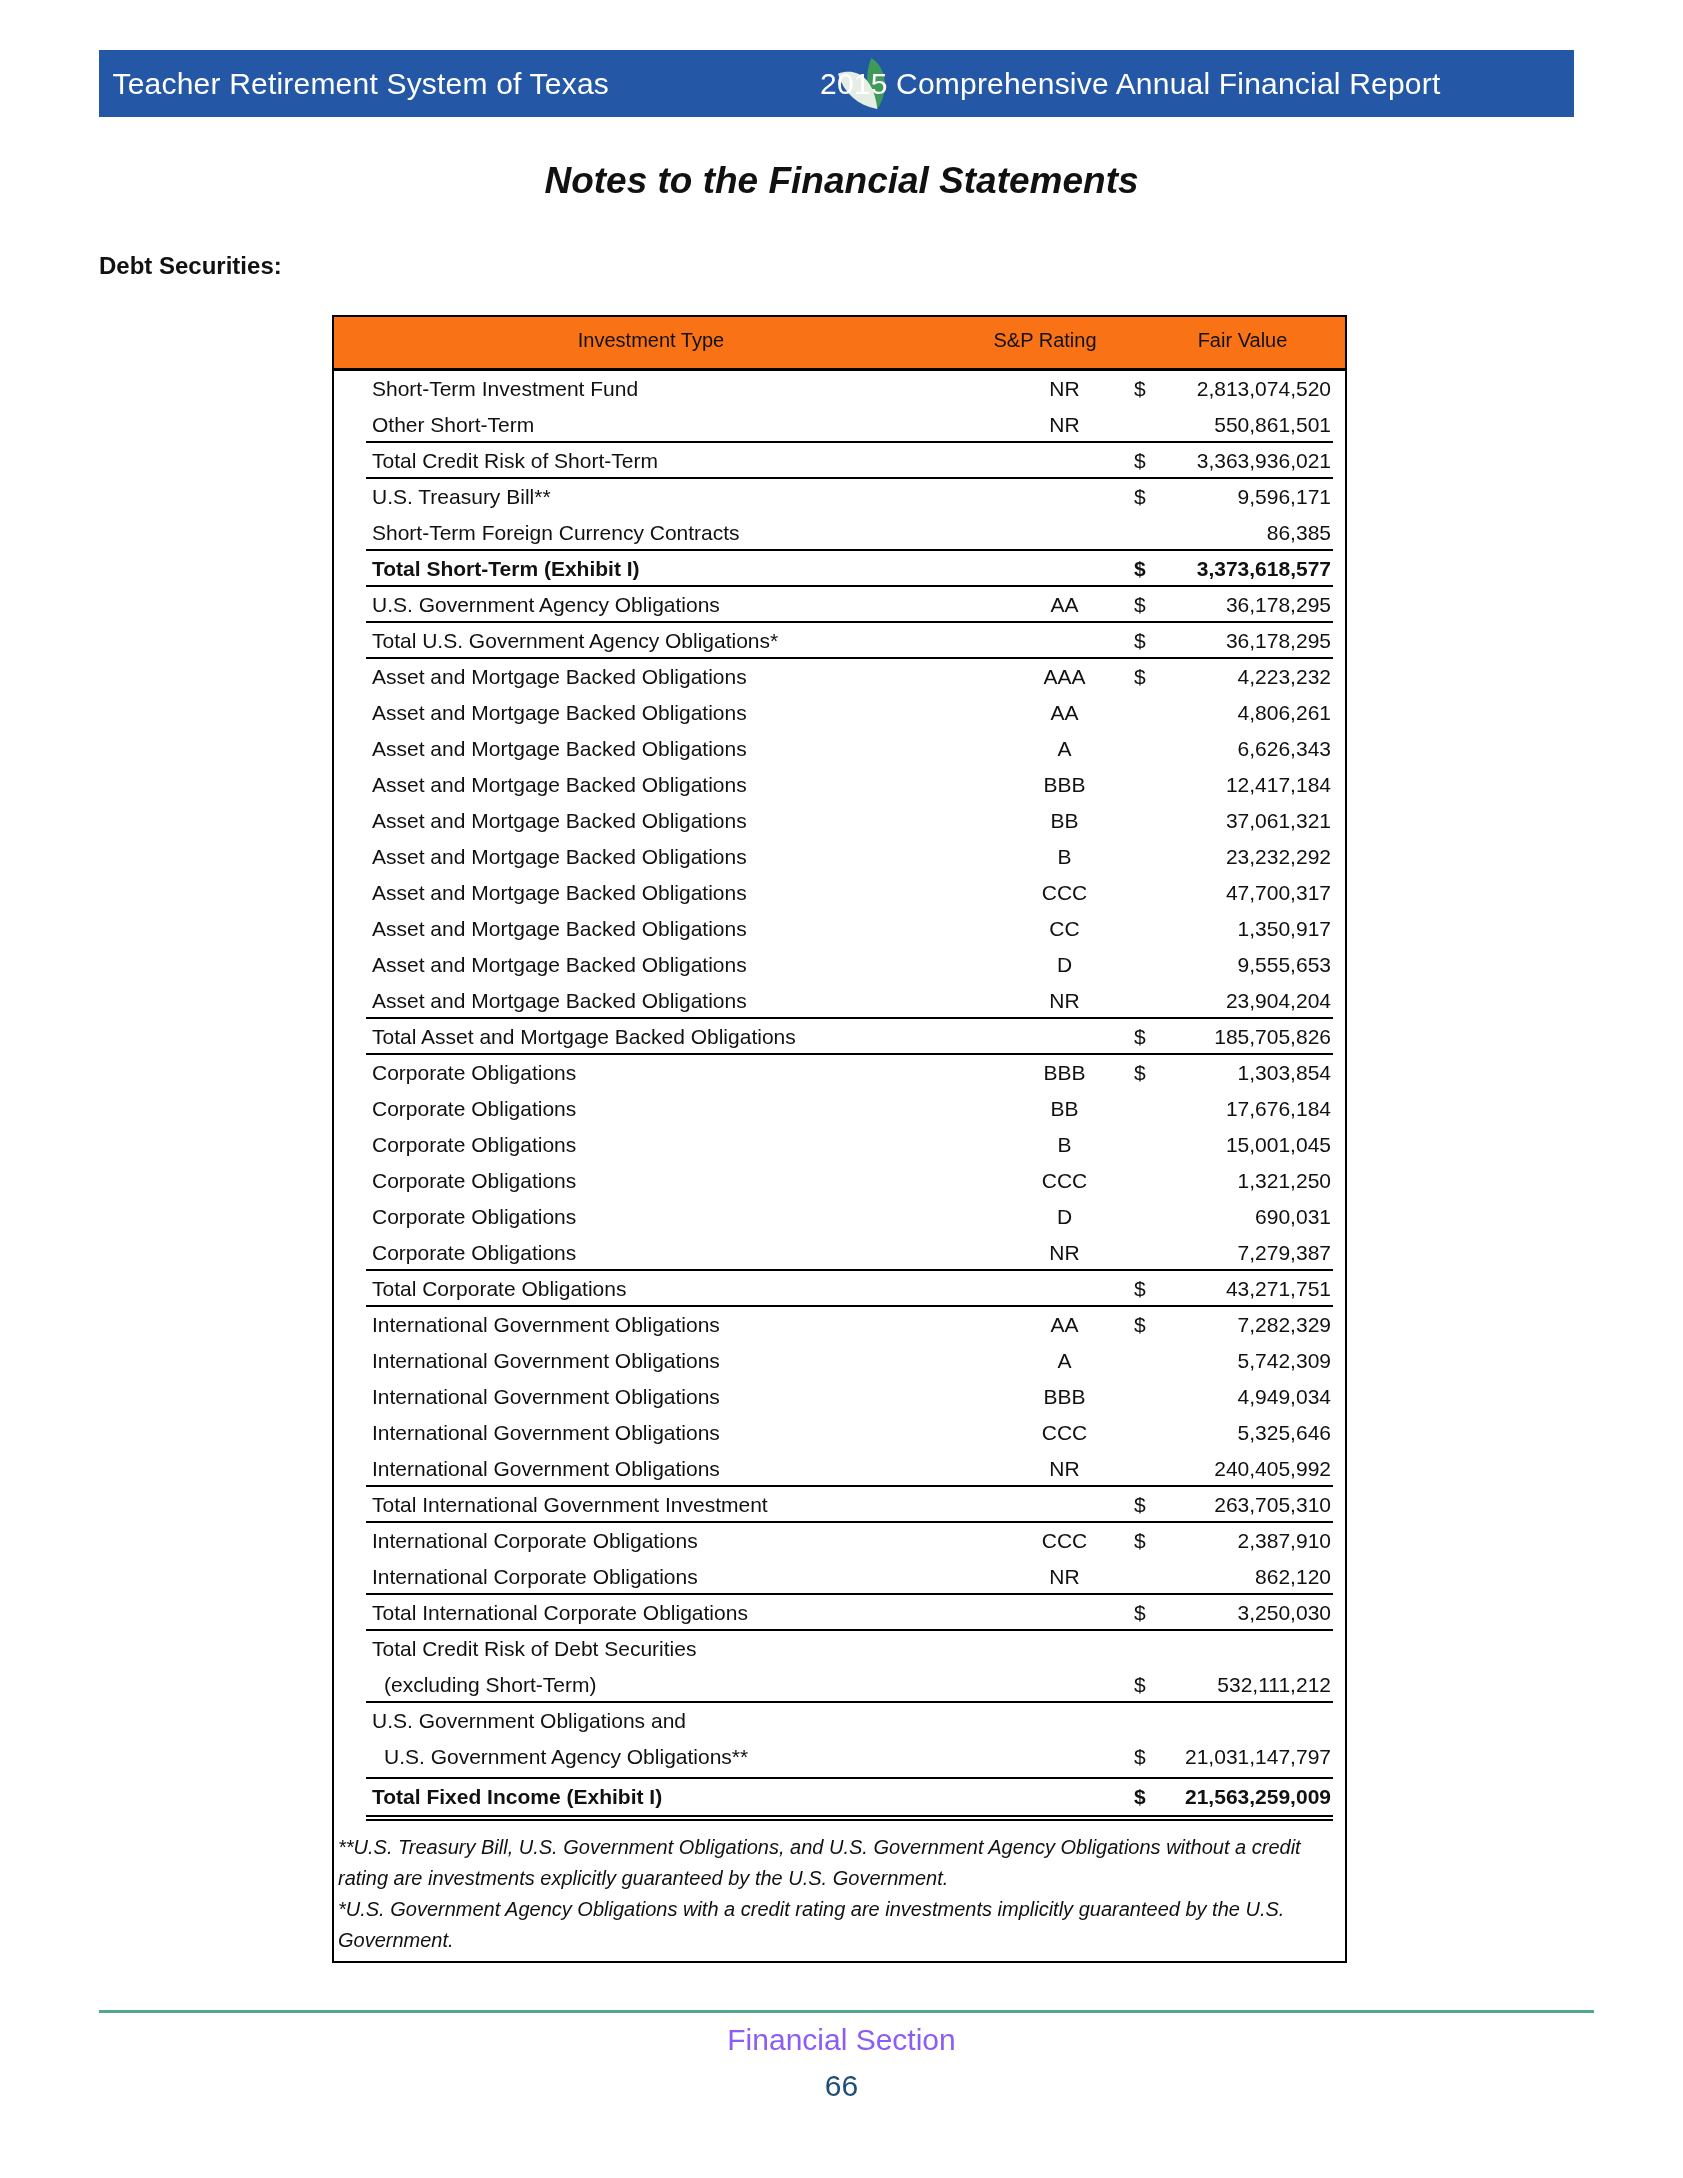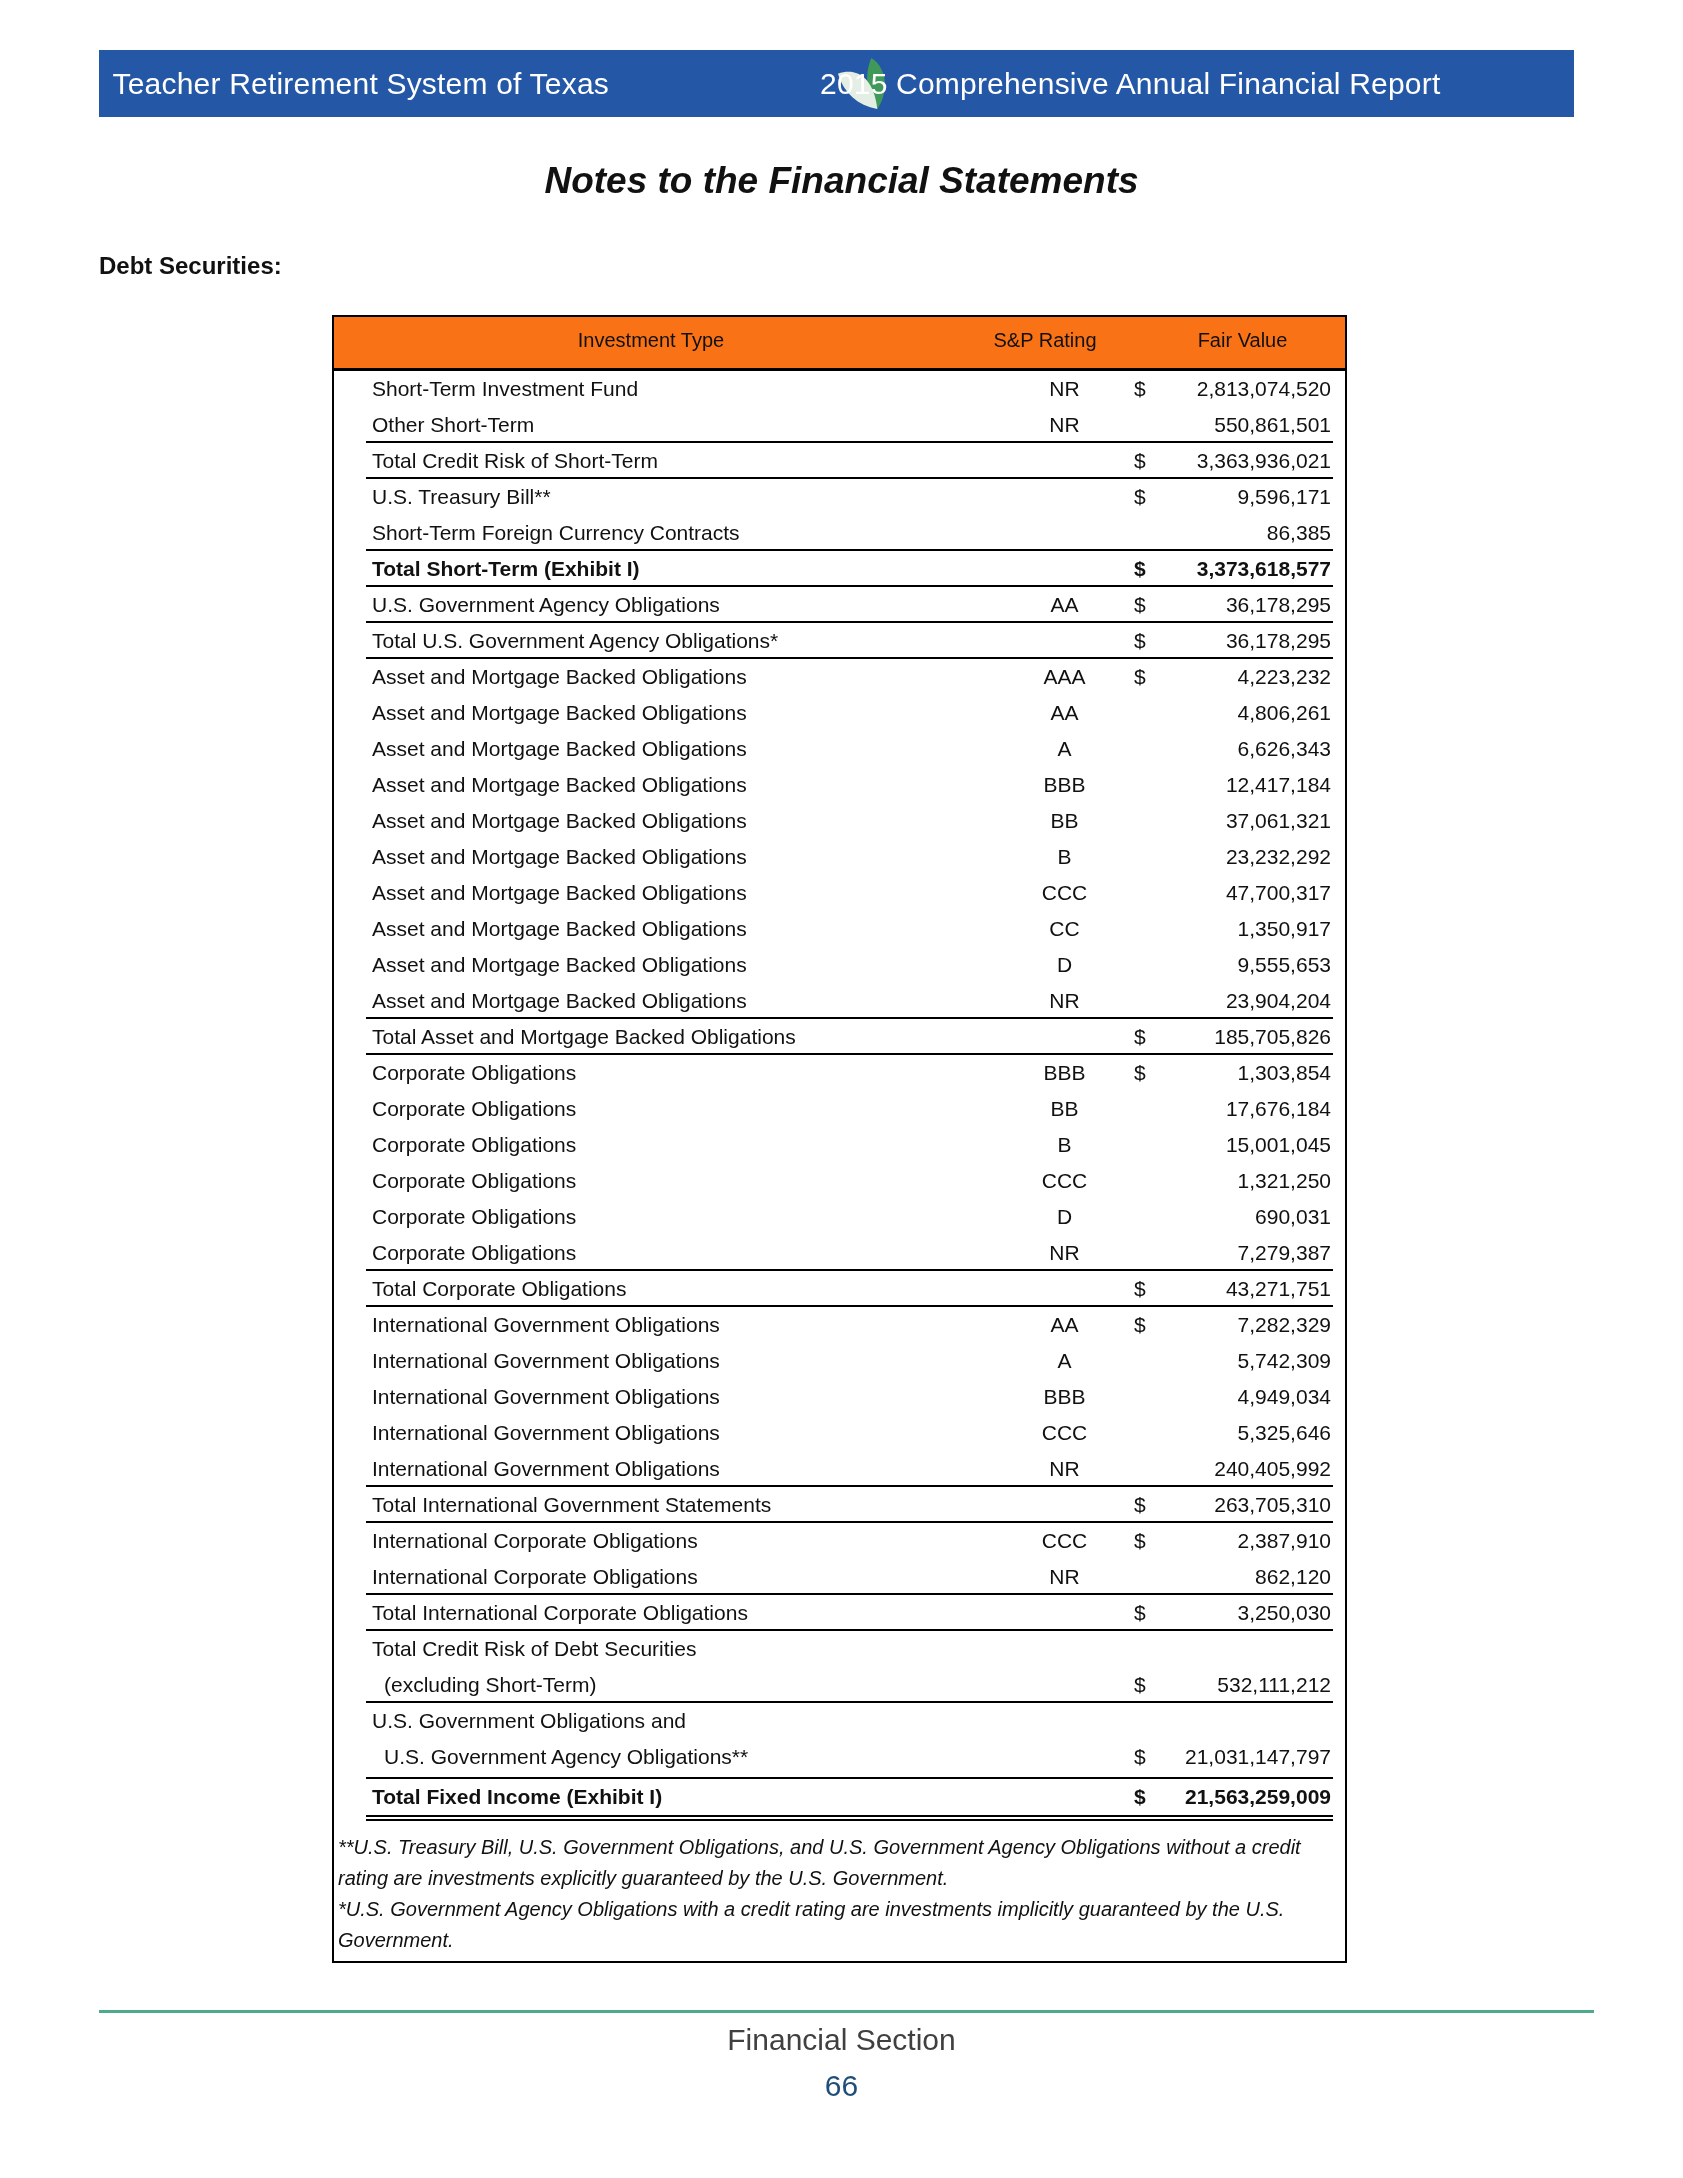--- a/index.html
+++ b/index.html
@@ -37,21 +37,21 @@
   .row.indent .c-type { left: 30px; }
   .row.inset-rule::before { content: ""; position: absolute; left: 12px; right: 12px; top: -2px; border-top: 2px solid #000; }
   .row.double-bottom::after { content: ""; position: absolute; left: 12px; right: 12px; bottom: -6px;
                               border-top: 2px solid #000; border-bottom: 2px solid #000; height: 2px; }
 
   .notes { position: absolute; left: 4px; right: 8px; top: 1515px; font-style: italic; font-size: 20px;
            line-height: 31px; }
 
   .footer-rule { position: absolute; left: 99px; width: 1495px; top: 2010px; height: 3px; background: #4fa98a; }
   .footer-section { position: absolute; left: 0; width: 1683px; top: 2023px; text-align: center;
-                    font-size: 30px; color: #404040; }
+                    font-size: 30px; color: #8b5cf6; }
   .footer-page { position: absolute; left: 0; width: 1683px; top: 2069px; text-align: center;
                  font-size: 30px; color: #1f4e79; }
 </style>
 </head>
 <body>
 
 <div class="banner">
   <span class="t left">Teacher Retirement System of Texas</span>
   <svg class="leaf" viewBox="0 0 66 60">
     <path d="M40 4 C56 14 58 38 46 56 C36 44 32 22 40 4 Z" fill="#3f9a5a"></path>
@@ -250,21 +250,21 @@
         <span class="c-dollar"></span>
         <span class="c-value">5,325,646</span>
       </div>
       <div class="row">
         <span class="c-type">International Government Obligations</span>
         <span class="c-rating">NR</span>
         <span class="c-dollar"></span>
         <span class="c-value">240,405,992</span>
       </div>
       <div class="row inset-rule">
-        <span class="c-type">Total International Government Statements</span>
+        <span class="c-type">Total International Government Investment</span>
         <span class="c-rating"></span>
         <span class="c-dollar">$</span>
         <span class="c-value">263,705,310</span>
       </div>
       <div class="row inset-rule">
         <span class="c-type">International Corporate Obligations</span>
         <span class="c-rating">CCC</span>
         <span class="c-dollar">$</span>
         <span class="c-value">2,387,910</span>
       </div>

